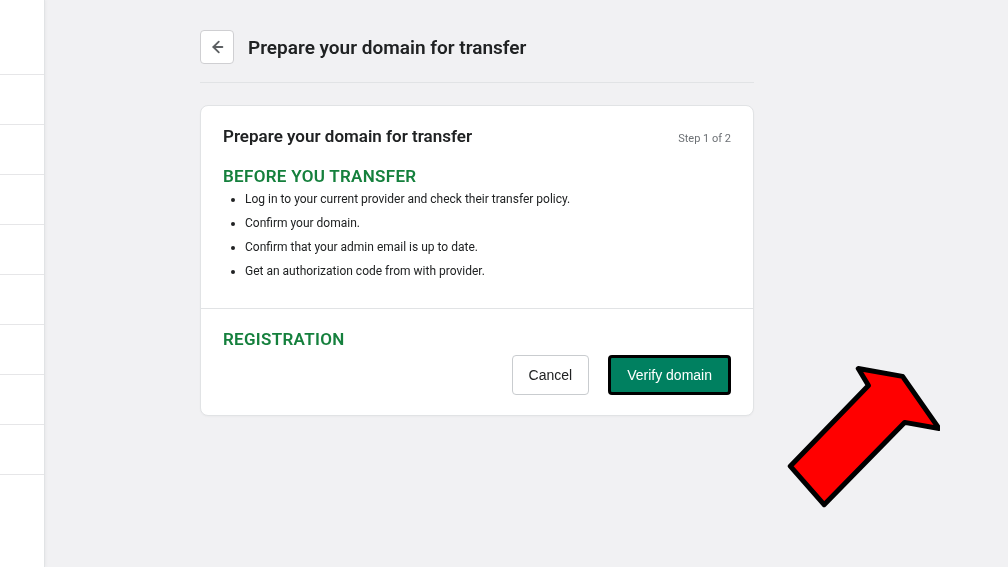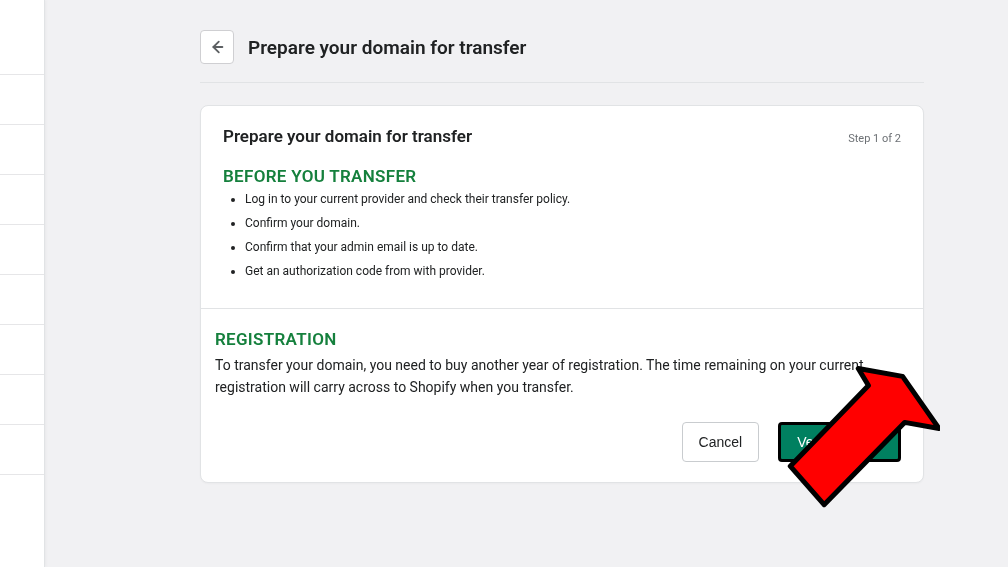--- a/index.html
+++ b/index.html
@@ -24,21 +24,21 @@
     .sidebar-item {
       height: 50px;
       border-bottom: 1px solid #e6e6e8;
       width: 100%;
     }
     .sidebar-item:first-child { height: 75px; }
     .main {
       position: absolute;
       left: 200px;
       top: 30px;
-      width: 724px;
+      width: 554px;
     }
     .header-row {
       display: flex;
       align-items: center;
       gap: 14px;
       padding-bottom: 18px;
       border-bottom: 1px solid #e1e3e5;
     }
     .back-btn {
       width: 34px;
@@ -99,21 +99,21 @@
     .bullet-list {
       list-style: disc;
       padding-left: 22px;
     }
     .bullet-list li {
       font-size: 12px;
       color: #202223;
       margin-bottom: 10px;
     }
     .card-bottom {
-      padding: 20px 22px 20px 14px;
+      padding: 20px 22px 20px 22px;
     }
     .reg-text {
       font-size: 14px;
       color: #202223;
       line-height: 1.55;
       margin-bottom: 24px;
     }
     .button-row {
       display: flex;
       justify-content: flex-end;
@@ -181,21 +181,20 @@
       <div class="section-label">BEFORE YOU TRANSFER</div>
       <ul class="bullet-list">
         <li>Log in to your current provider and check their transfer policy.</li>
         <li>Confirm your domain.</li>
         <li>Confirm that your admin email is up to date.</li>
         <li>Get an authorization code from with provider.</li>
       </ul>
     </div>
     <div class="card-bottom">
       <div class="section-label">REGISTRATION</div>
-      <div class="reg-text">To transfer your domain, you need to buy another year of registration. The time remaining on your current registration will carry across to Shopify when you transfer.</div>
       <div class="button-row">
         <button class="btn btn-secondary">Cancel</button>
         <button class="btn btn-primary">Verify domain</button>
       </div>
     </div>
   </div>
 </div>
 
 <svg class="arrow-overlay" viewBox="0 0 160 170">
   <path d="M 110 10 L 155 55 L 120 55 L 55 150 L 15 118 L 78 25 L 65 10 Z" fill="#ff0000" stroke="#000" stroke-width="5" stroke-linejoin="round" transform="rotate(10 80 85)"></path>

